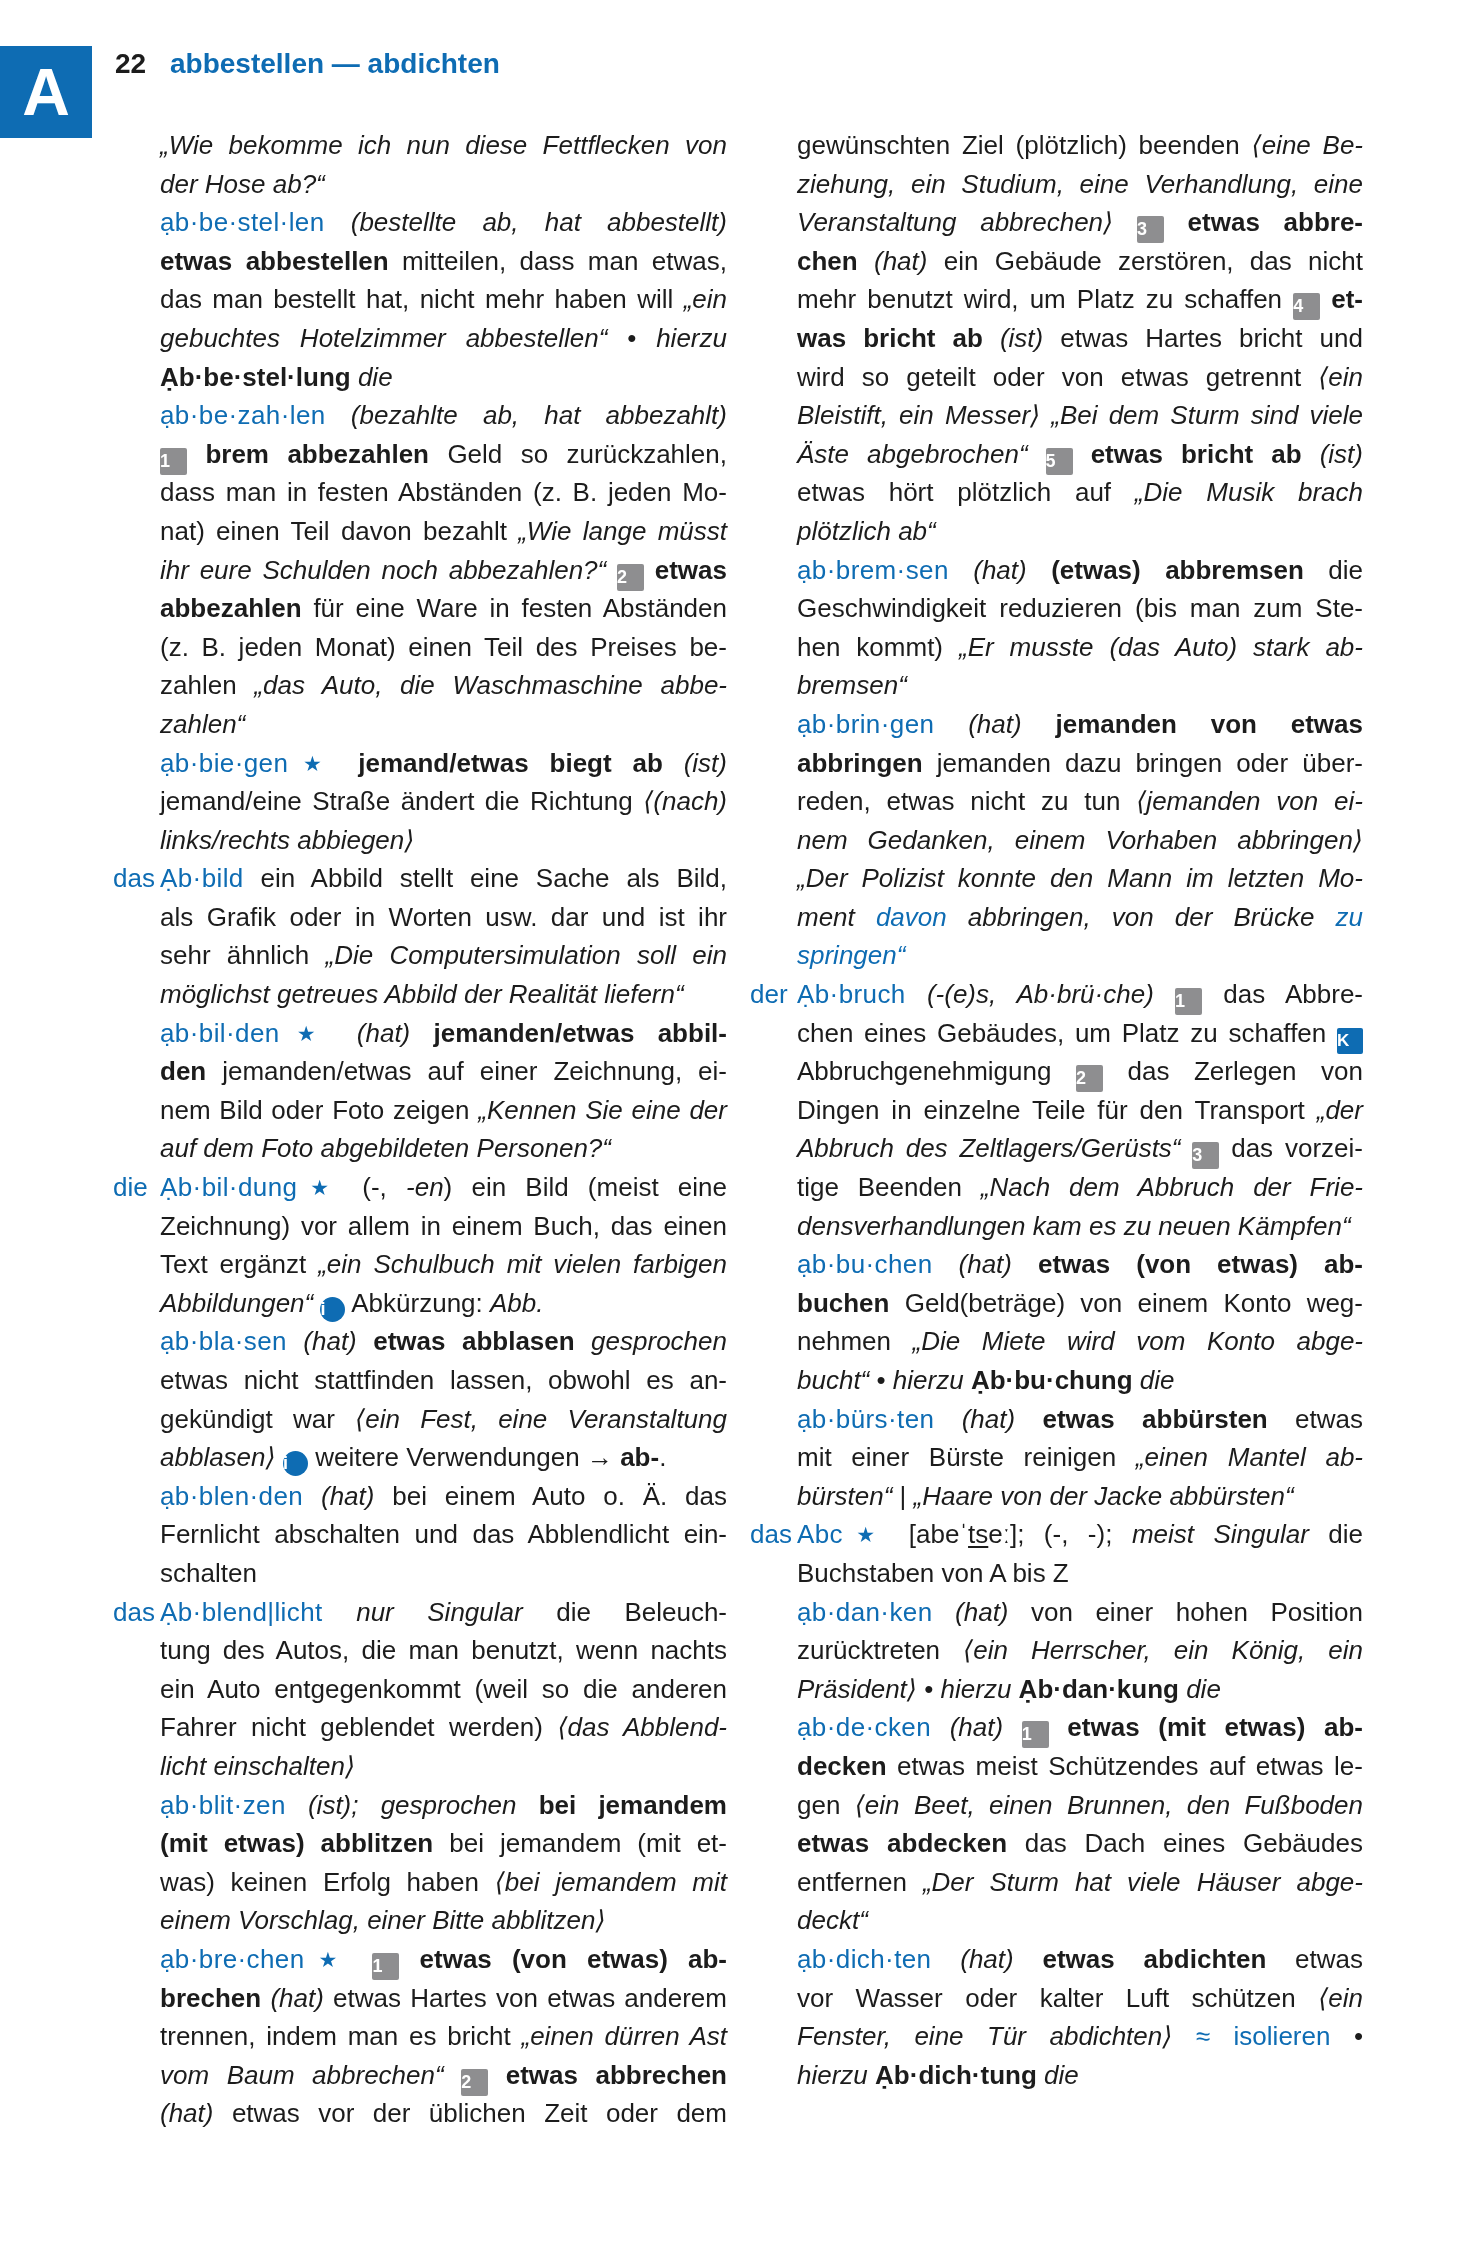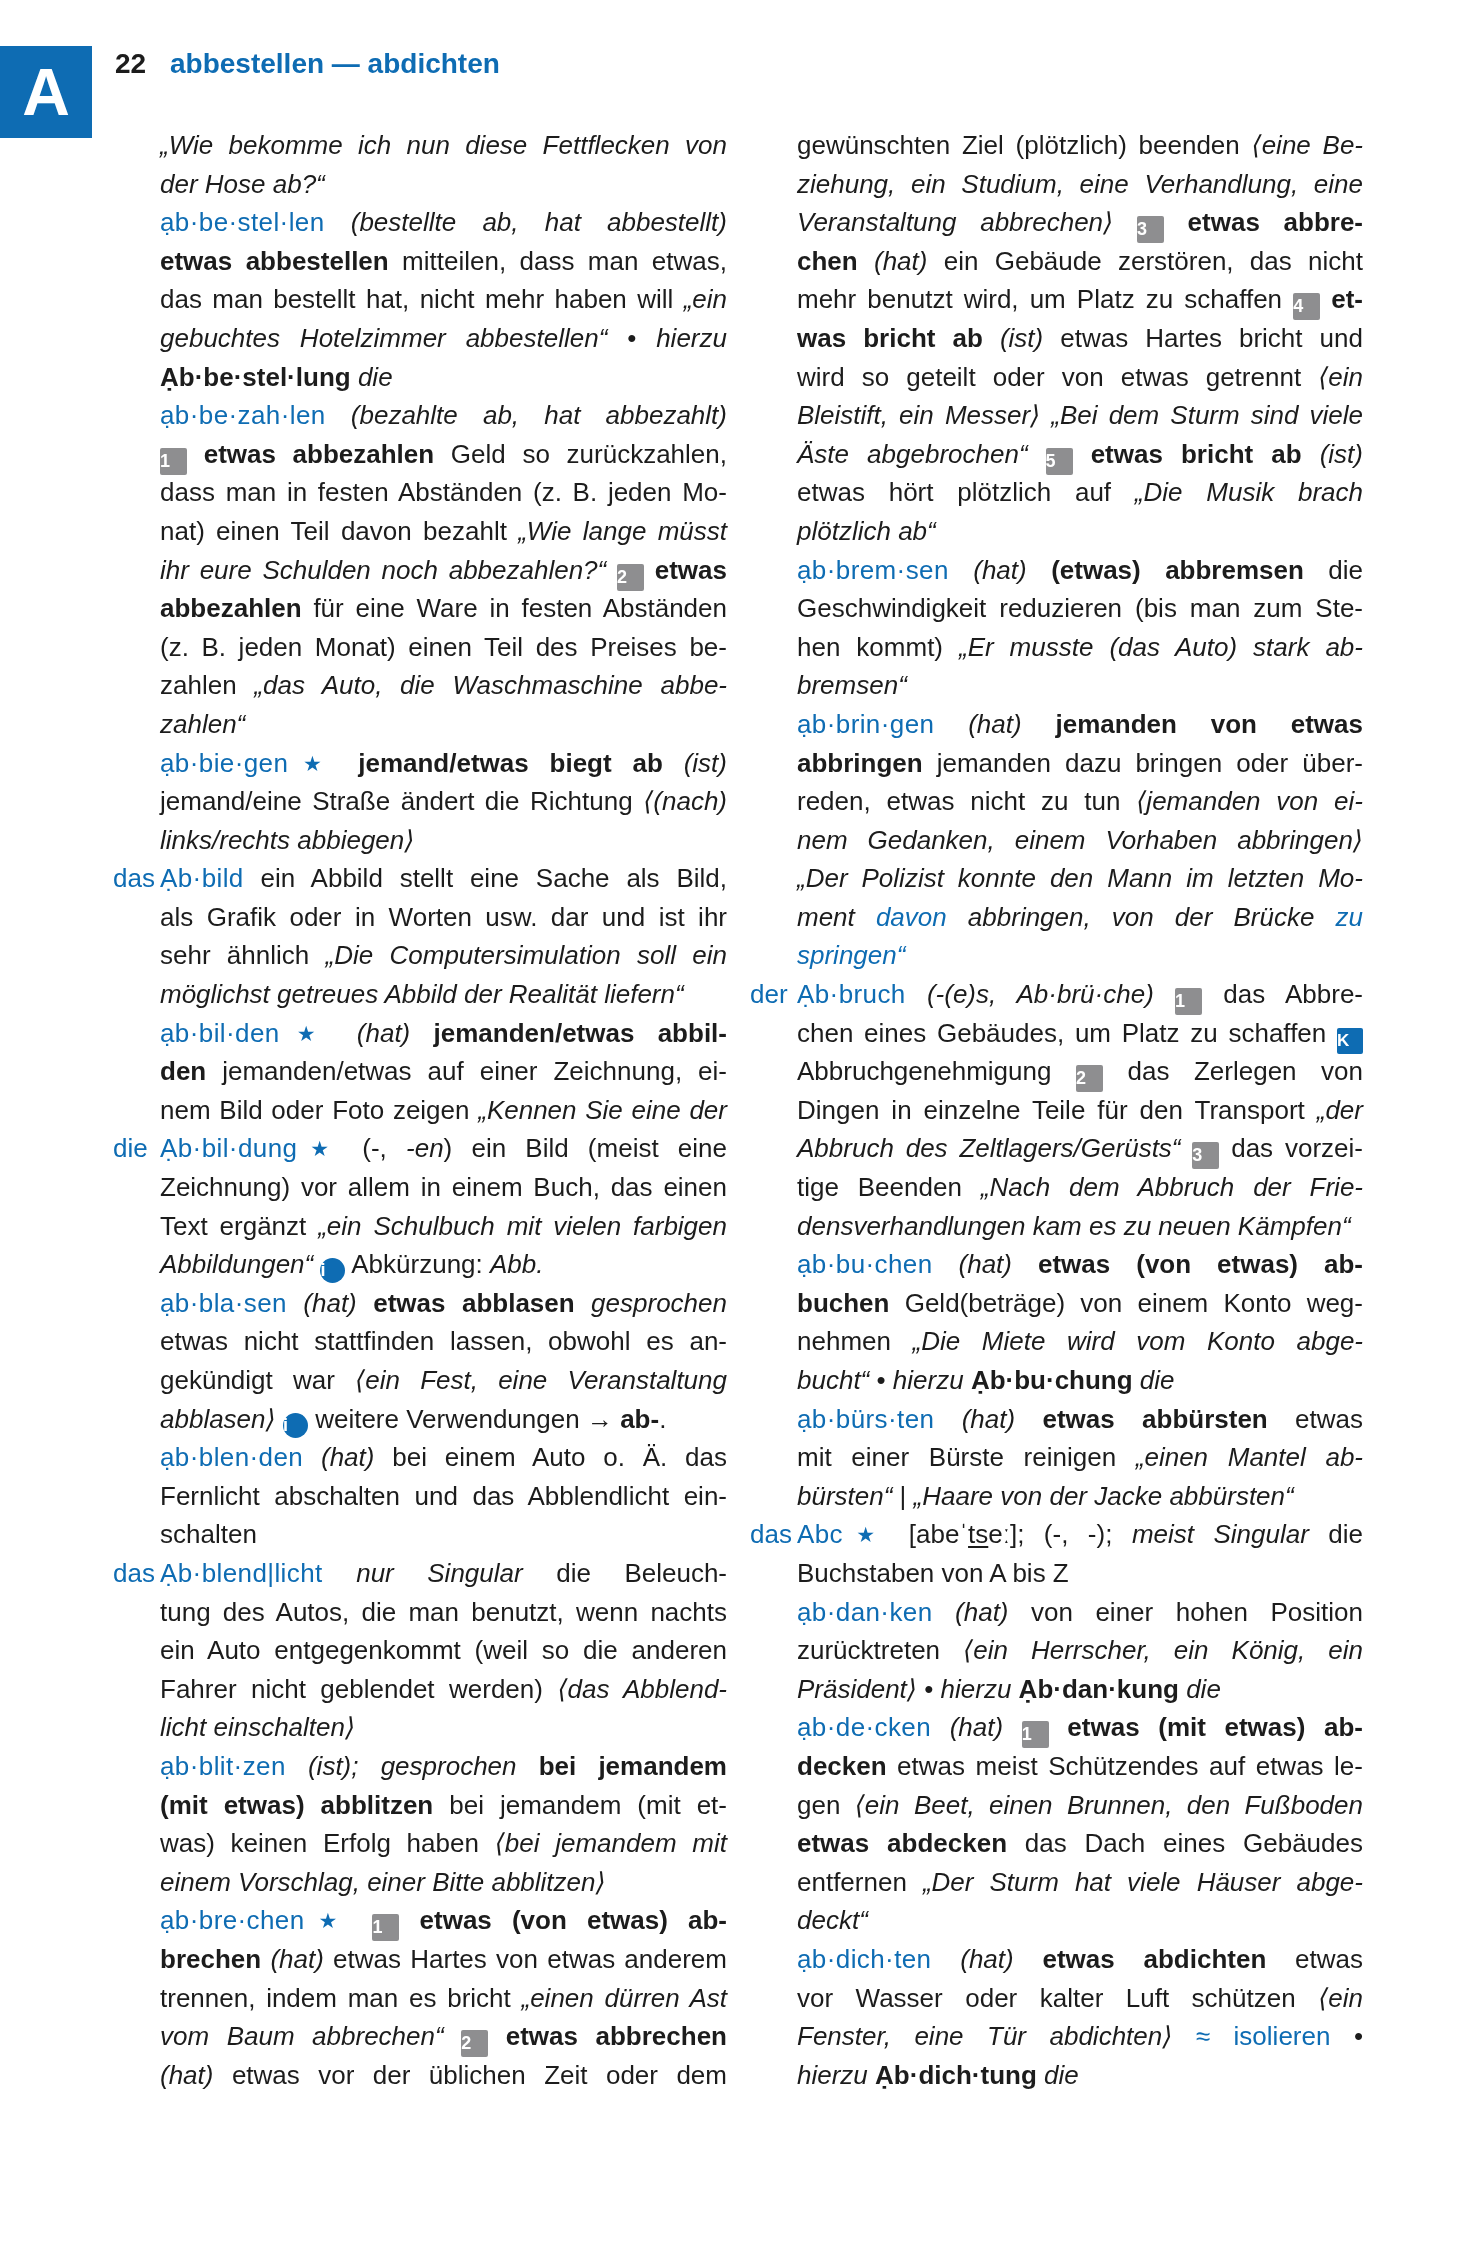--- a/index.html
+++ b/index.html
@@ -98,21 +98,21 @@
       <div class="ln">
         <div class="t"><span class="it">gebuchtes Hotelzimmer abbestellen“</span><span> • </span><span class="it">hierzu</span></div>
       </div>
       <div class="ln">
         <div class="t end"><span class="bd">Ạb·be·stel·lung</span><span> </span><span class="it">die</span></div>
       </div>
       <div class="ln">
         <div class="t"><span class="hw">ạb·be·zah·len</span><span> </span><span class="it">(bezahlte ab, hat abbezahlt)</span></div>
       </div>
       <div class="ln">
-        <div class="t"><span class="numbox">1</span><span class="bd"> etwas abbezahlen</span><span> Geld so zurückzahlen,</span></div>
+        <div class="t"><span class="numbox">1</span><span class="bd"> brem abbezahlen</span><span> Geld so zurückzahlen,</span></div>
       </div>
       <div class="ln">
         <div class="t"><span>dass man in festen Abständen (z. B. jeden Mo-</span></div>
       </div>
       <div class="ln">
         <div class="t"><span>nat) einen Teil davon bezahlt </span><span class="it">„Wie lange müsst</span></div>
       </div>
       <div class="ln">
         <div class="t"><span class="it">ihr eure Schulden noch abbezahlen?“</span><span> </span><span class="numbox">2</span><span class="bd"> etwas</span></div>
       </div>
@@ -151,20 +151,23 @@
         <div class="t end"><span class="it">möglichst getreues Abbild der Realität liefern“</span></div>
       </div>
       <div class="ln">
         <div class="t"><span class="hw">ạb·bil·den</span><span class="star">★</span><span> </span><span class="it">(hat)</span><span> </span><span class="bd">jemanden/etwas abbil-</span></div>
       </div>
       <div class="ln">
         <div class="t"><span class="bd">den</span><span> jemanden/etwas auf einer Zeichnung, ei-</span></div>
       </div>
       <div class="ln">
         <div class="t"><span>nem Bild oder Foto zeigen </span><span class="it">„Kennen Sie eine der</span></div>
+      </div>
+      <div class="ln">
+        <div class="t end"><span class="it">auf dem Foto abgebildeten Personen?“</span></div>
       </div>
       <div class="ln">
         <span class="art">die</span>
         <div class="t"><span class="hw">Ạb·bil·dung</span><span class="star">★</span><span> (-, </span><span class="it">-en</span><span>) ein Bild (meist eine</span></div>
       </div>
       <div class="ln">
         <div class="t"><span>Zeichnung) vor allem in einem Buch, das einen</span></div>
       </div>
       <div class="ln">
         <div class="t"><span>Text ergänzt </span><span class="it">„ein Schulbuch mit vielen farbigen</span></div>

